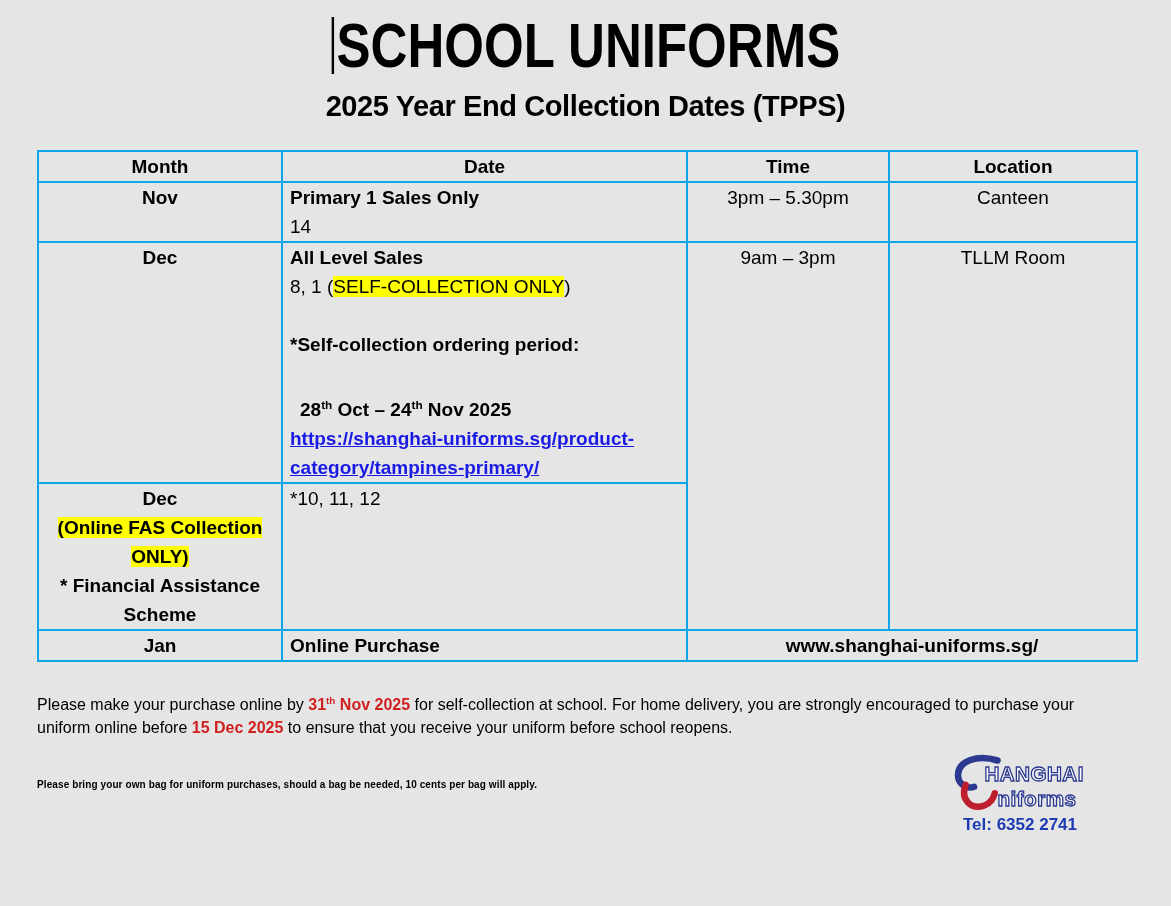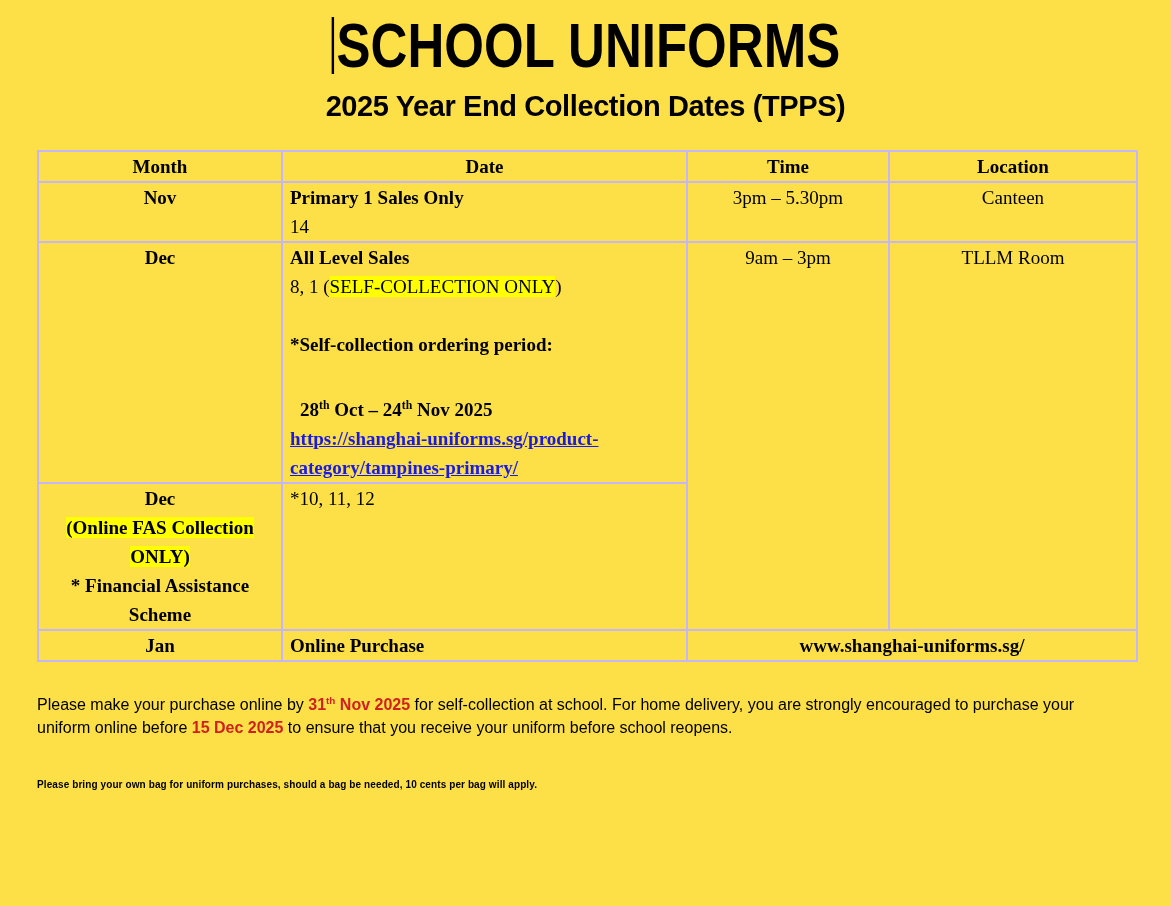--- a/index.html
+++ b/index.html
@@ -2,21 +2,21 @@
 <html><head>
 <meta charset="utf-8">
 <style>
   * { margin: 0; padding: 0; box-sizing: border-box; }
   html, body { background: #fff; }
   body { font-family: "Liberation Sans", sans-serif; color: #000; }
   .page {
     position: relative;
     width: 1171px;
     height: 906px;
-    background: #fde047;
+    background: #e5e5e5;
     overflow: hidden;
   }
 
   
   .titles { text-align: center; padding-top: 16px; }
   .title-line { display: flex; justify-content: center; }
   .scale-wrap { display: flex; align-items: center; gap: 3px; transform: scaleX(0.81); transform-origin: center; }
   .caret { width: 3px; height: 57px; background: #000; }
   .title-text {
     font-size: 63px;
@@ -37,25 +37,24 @@
   
   table.sched {
     border-collapse: collapse;
     table-layout: fixed;
     margin: 27px 0 0 37px;
     width: 1099px;
     font-size: 19px;
     line-height: 29px;
   }
   table.sched th, table.sched td {
-    border: 2px solid #c4b5fd;
+    border: 2px solid #0ea5e9;
     vertical-align: top;
     padding: 0 7px;
     overflow: hidden;
-    font-family: Liberation Serif, serif;
   }
   table.sched th { font-weight: bold; text-align: center; height: 29px; padding: 0 2px; }
   .center { text-align: center; }
   .bold { font-weight: bold; }
   tr.r-nov    { height: 58px; }
   tr.r-dec    { height: 234px; }
   tr.r-fas    { height: 147px; }
   tr.r-jan    { height: 16px; }
   td.dec-month { padding-top: 30px; }
   td.mid-span  { padding-top: 92px; }
@@ -174,15 +173,24 @@
         <td class="bold">Online Purchase</td>
         <td class="center bold" colspan="2">www.shanghai-uniforms.sg/</td>
       </tr>
     </tbody>
   </table>
 
   <p class="note1"><span>Please make your purchase online by </span><span class="red-date"><span>31</span><sup>th</sup><span> Nov 2025</span></span><span> for self-collection at school. For home delivery, you are strongly encouraged to purchase your uniform online before </span><span class="red-date">15 Dec 2025</span><span> to ensure that you receive your uniform before school reopens.</span></p>
 
   <div class="bottom-row">
     <p class="note2">Please bring your own bag for uniform purchases, should a bag be needed, 10 cents per bag will apply.</p>
+    <div class="logo-block">
+      <svg viewBox="0 0 160 64" width="150" height="60" xmlns="http://www.w3.org/2000/svg">
+        <path d="M56 8 C34 1 15 9 14 22 C13 32 22 39 31 36" fill="none" stroke="#2B3990" stroke-width="7" stroke-linecap="round"></path>
+        <path d="M22 34 C16 50 28 61 42 56 C48 54 52 48 53 43" fill="none" stroke="#BE1E2D" stroke-width="7" stroke-linecap="round"></path>
+        <text x="42" y="30" font-family="Liberation Sans, sans-serif" font-size="22" font-weight="bold" fill="#ffffff" stroke="#2B3990" stroke-width="1.4" letter-spacing="0.5">HANGHAI</text>
+        <text x="56" y="57" font-family="Liberation Sans, sans-serif" font-size="22" font-weight="bold" fill="#ffffff" stroke="#2B3990" stroke-width="1.4" letter-spacing="0.5">niforms</text>
+      </svg>
+      <div class="tel">Tel: 6352 2741</div>
+    </div>
   </div>
 
 </div>
 
 </body></html>

